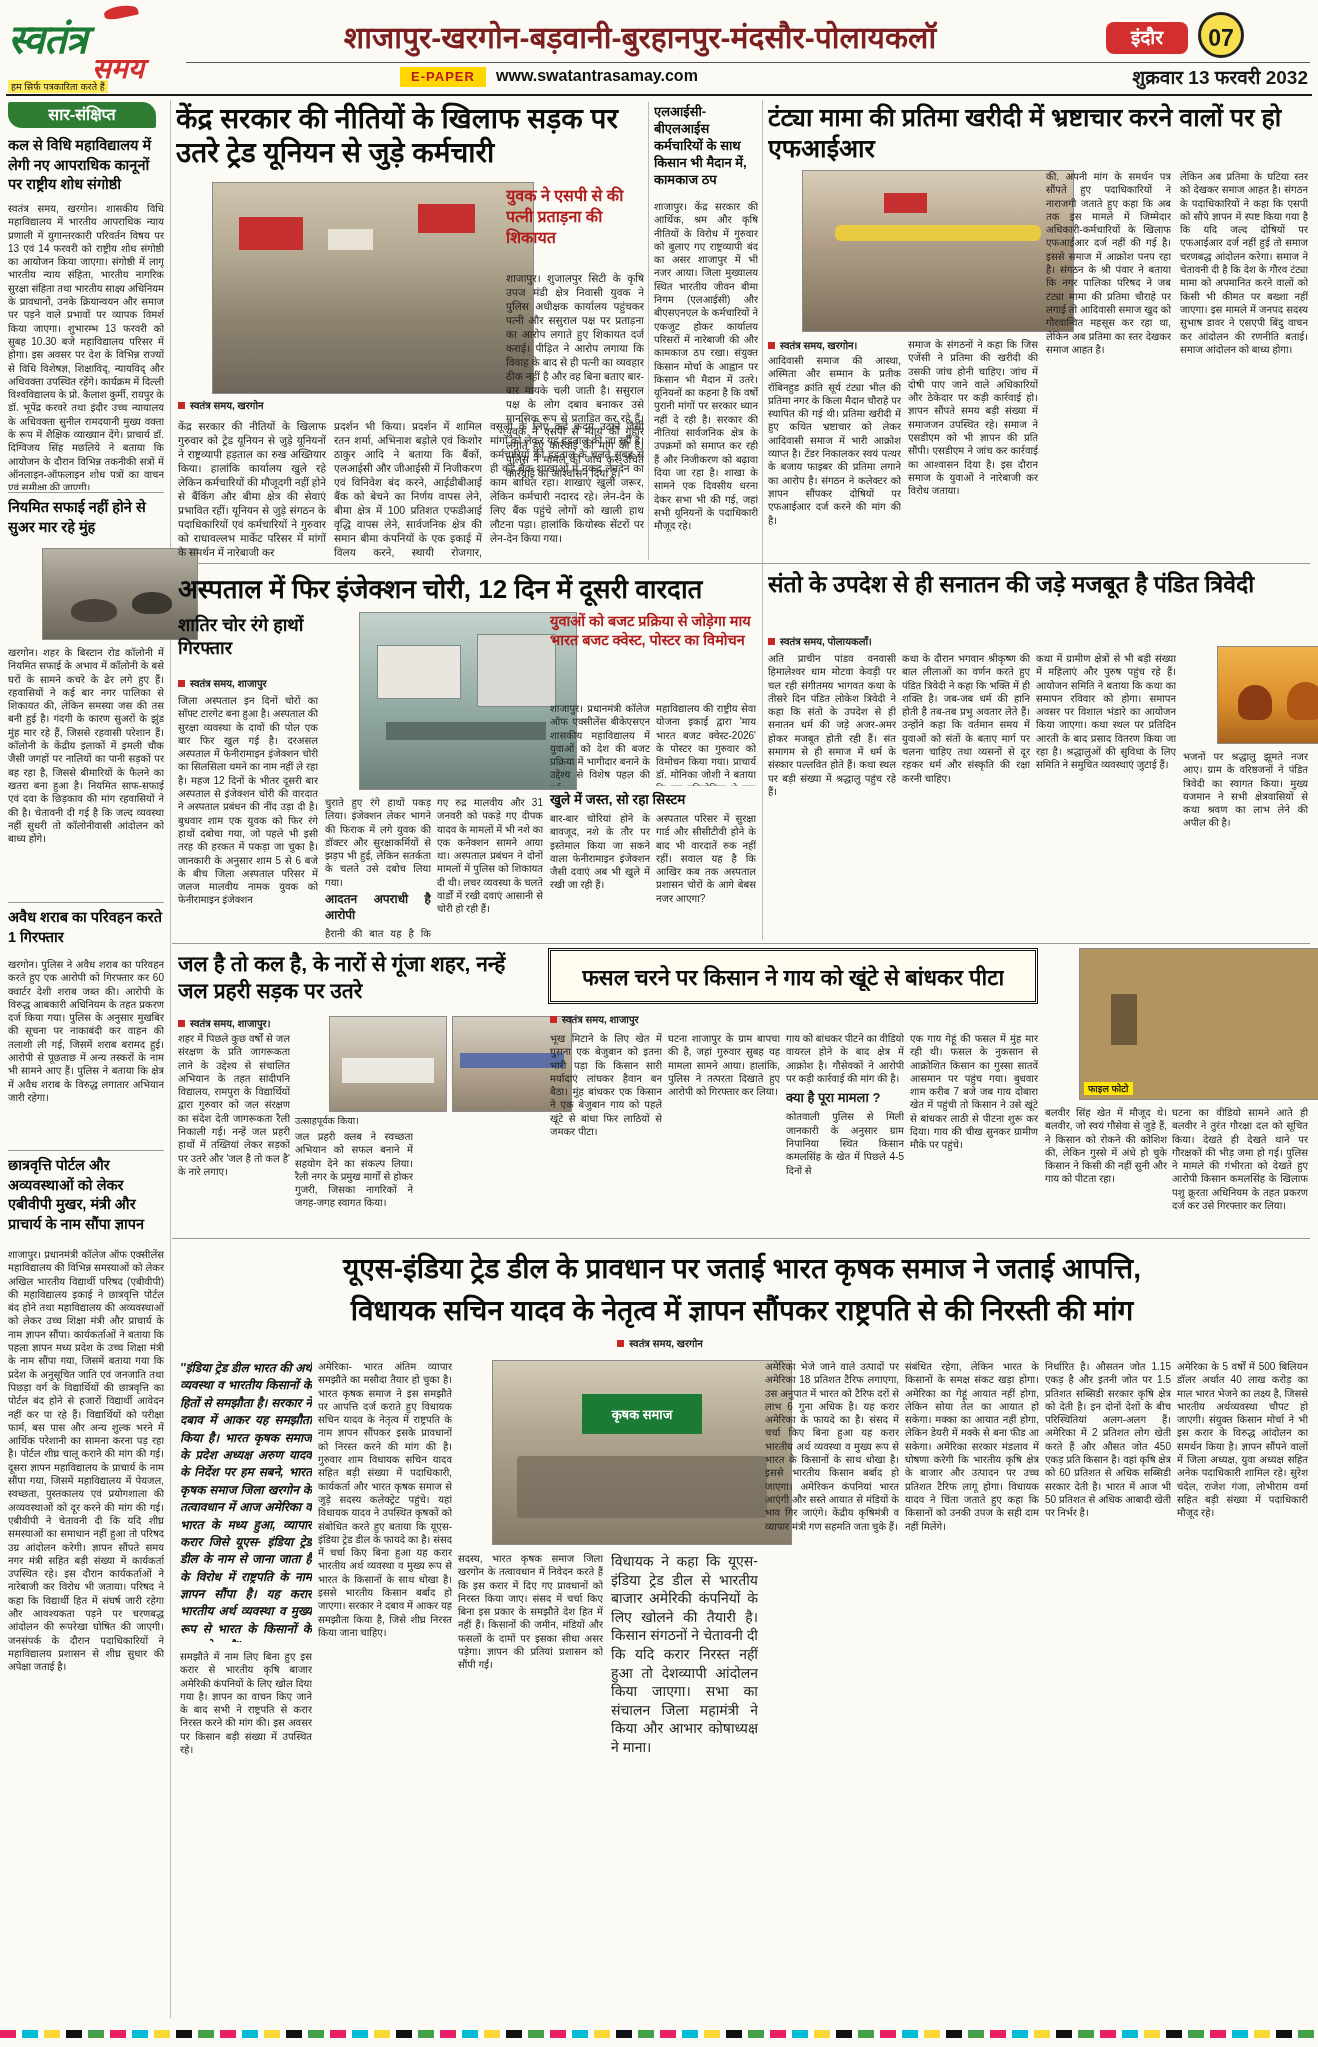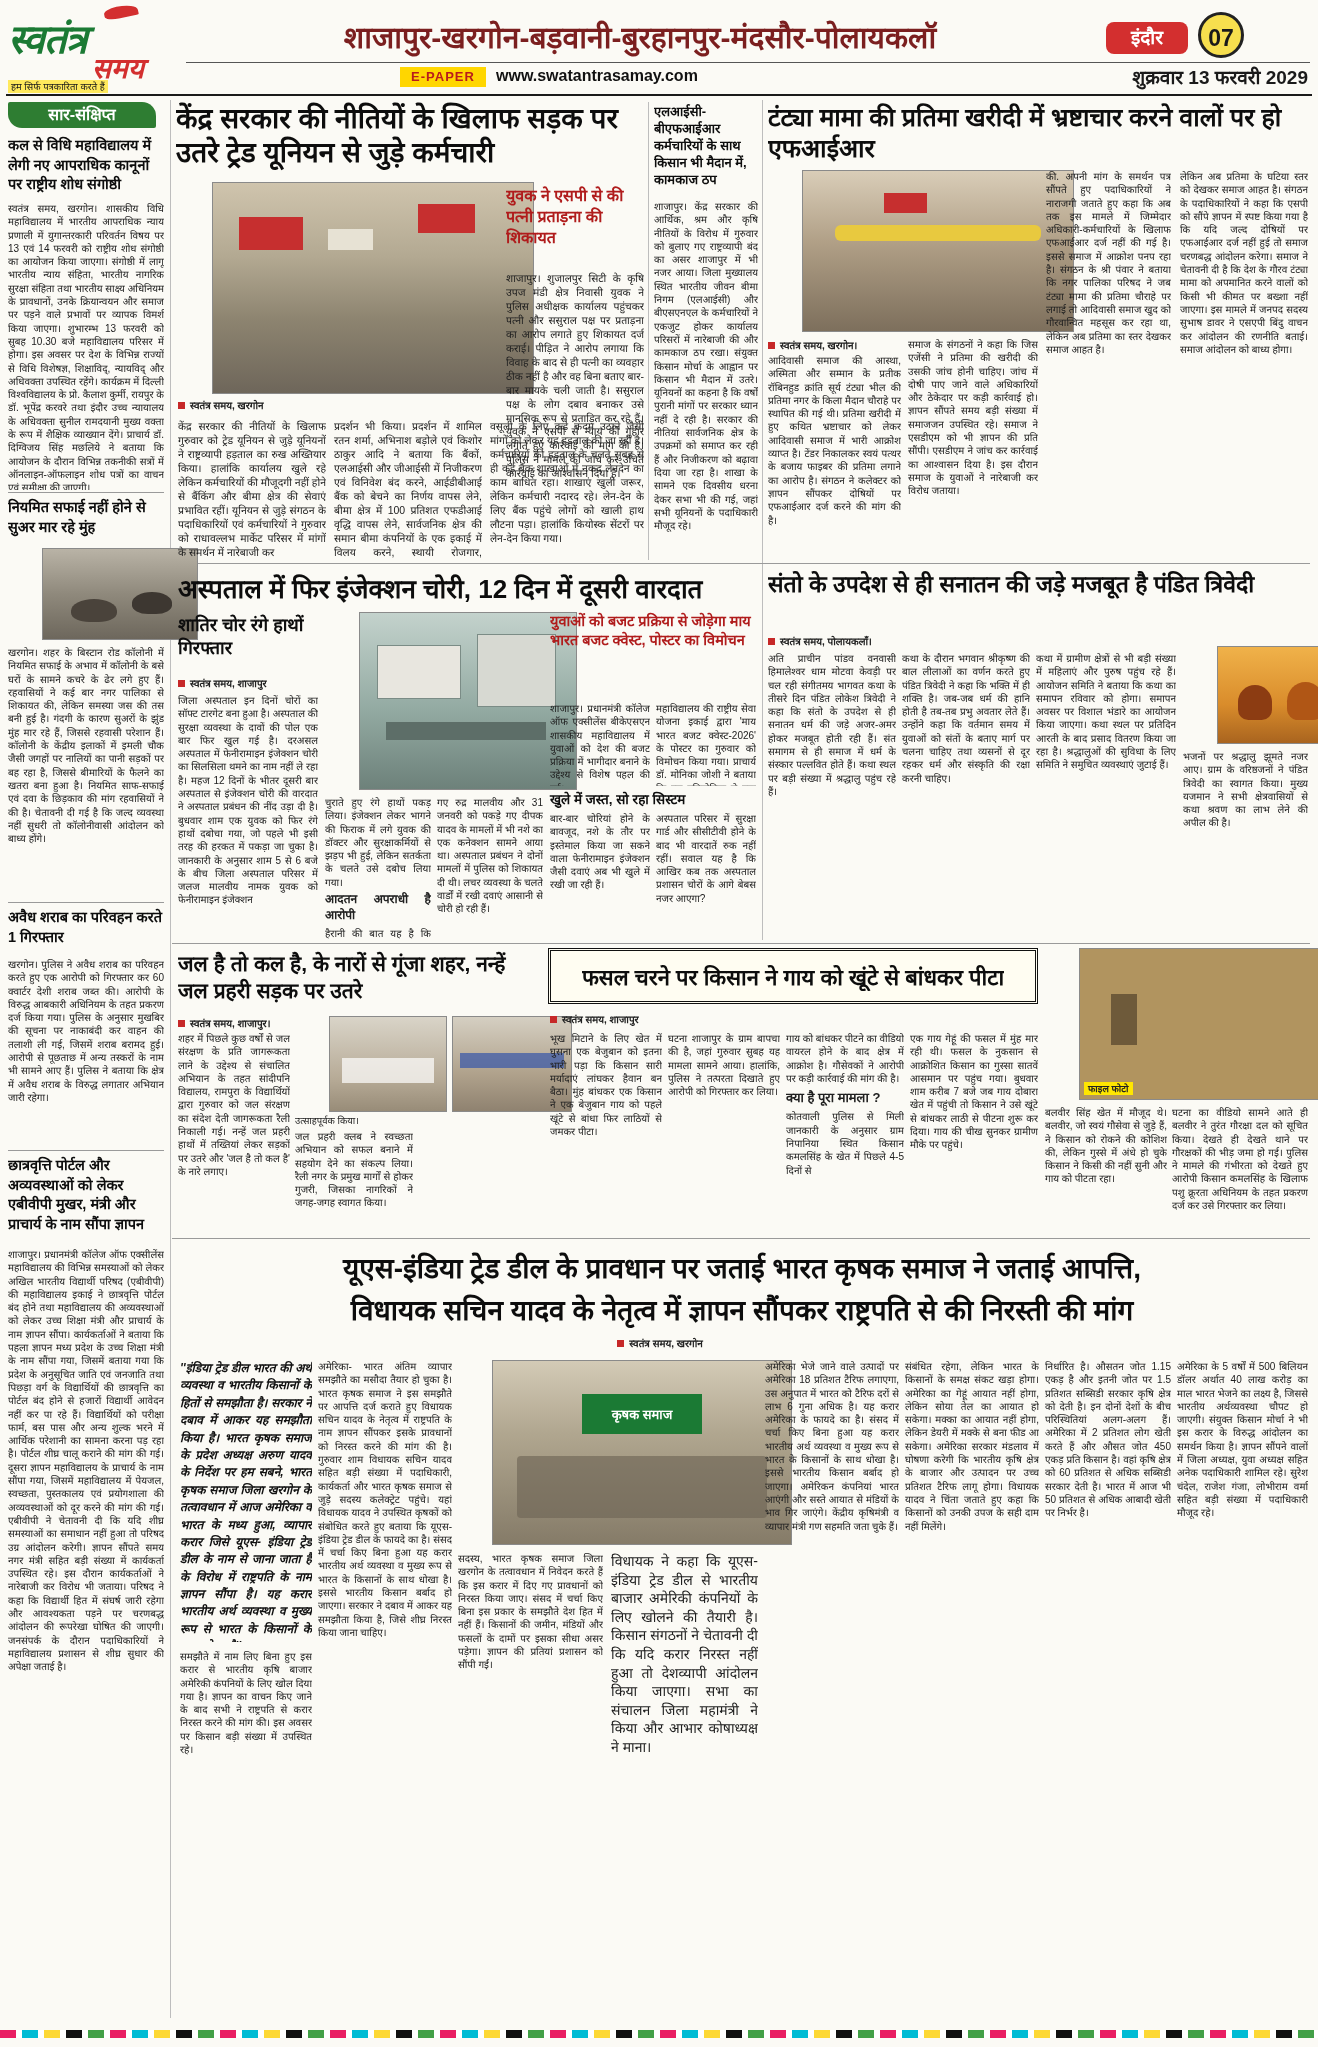--- a/index.html
+++ b/index.html
@@ -33,21 +33,21 @@
   <div class="hl" style="left:190px;top:16px;width:900px;height:44px;font-size:30px;color:#7b1f1f;text-align:center;white-space:nowrap;">शाजापुर-खरगोन-बड़वानी-बुरहानपुर-मंदसौर-पोलायकलॉ</div>
 
   <div style="position:absolute;left:1106px;top:22px;width:82px;height:32px;background:#d32f2f;color:#fff;font-weight:bold;font-size:19px;border-radius:8px;text-align:center;line-height:32px;">इंदौर</div>
 
   <div style="position:absolute;left:1198px;top:12px;width:46px;height:46px;border:3px solid #222;border-radius:50%;background:#f7df4e;font-weight:bold;font-size:23px;text-align:center;line-height:46px;box-sizing:border-box;">07</div>
 
   <div class="rule-h" style="left:186px;top:62px;width:1124px;background:#555;"></div>
 
   <div style="position:absolute;left:400px;top:67px;width:86px;height:20px;background:#ffd600;color:#b91c1c;font-weight:bold;font-size:13px;text-align:center;line-height:20px;letter-spacing:1px;">E-PAPER</div>
   <div style="position:absolute;left:496px;top:67px;font-size:16px;font-weight:bold;color:#111;">www.swatantrasamay.com</div>
-  <div style="position:absolute;left:1080px;top:64px;width:228px;font-size:19px;font-weight:bold;text-align:right;">शुक्रवार 13 फरवरी 2029</div>
+  <div style="position:absolute;left:1080px;top:64px;width:228px;font-size:19px;font-weight:bold;text-align:right;">शुक्रवार 13 फरवरी 2032</div>
 
   <div class="rule-h" style="left:6px;top:94px;width:1306px;height:2px;background:#1a1a1a;"></div>
 
   <div class="rule-v" style="left:170px;top:100px;height:1918px;"></div>
   <div class="rule-v" style="left:762px;top:100px;height:840px;"></div>
   <div class="rule-v" style="left:648px;top:102px;height:458px;"></div>
   <div class="rule-h" style="left:172px;top:563px;width:1138px;"></div>
   <div class="rule-h" style="left:172px;top:943px;width:1138px;"></div>
   <div class="rule-h" style="left:172px;top:1238px;width:1138px;"></div>
   <div class="rule-h" style="left:8px;top:492px;width:156px;"></div>
@@ -83,21 +83,21 @@
     <span class="sq"></span><span>स्वतंत्र समय, खरगोन</span>
   </div>
 
   <div class="bodytxt" style="left:178px;top:420px;width:148px;height:140px;">केंद्र सरकार की नीतियों के खिलाफ गुरुवार को ट्रेड यूनियन से जुड़े यूनियनों ने राष्ट्रव्यापी हड़ताल का रुख अख्तियार किया। हालांकि कार्यालय खुले रहे लेकिन कर्मचारियों की मौजूदगी नहीं होने से बैंकिंग और बीमा क्षेत्र की सेवाएं प्रभावित रहीं। यूनियन से जुड़े संगठन के पदाधिकारियों एवं कर्मचारियों ने गुरुवार को राधावल्लभ मार्केट परिसर में मांगों के समर्थन में नारेबाजी कर</div>
   <div class="bodytxt" style="left:334px;top:420px;width:148px;height:140px;">प्रदर्शन भी किया। प्रदर्शन में शामिल रतन शर्मा, अभिनाश बड़ोले एवं किशोर ठाकुर आदि ने बताया कि बैंकों, एलआईसी और जीआईसी में निजीकरण एवं विनिवेश बंद करने, आईडीबीआई बैंक को बेचने का निर्णय वापस लेने, बीमा क्षेत्र में 100 प्रतिशत एफडीआई वृद्धि वापस लेने, सार्वजनिक क्षेत्र की समान बीमा कंपनियों के एक इकाई में विलय करने, स्थायी रोजगार, आउटसोर्सिंग एवं ठेका प्रथा बंद करने, एनपीएस खत्म करने की मांगें शामिल हैं।</div>
   <div class="bodytxt" style="left:490px;top:420px;width:154px;height:140px;">वसूली के लिए कड़े कदम उठाने जैसी मांगों को लेकर यह हड़ताल की जा रही है। कर्मचारियों की हड़ताल के चलते सुबह से ही कई बैंक शाखाओं में नकद लेनदेन का काम बाधित रहा। शाखाएं खुली जरूर, लेकिन कर्मचारी नदारद रहे। लेन-देन के लिए बैंक पहुंचे लोगों को खाली हाथ लौटना पड़ा। हालांकि कियोस्क सेंटरों पर लेन-देन किया गया।</div>
 
   <div class="hl redhl" style="left:506px;top:186px;width:138px;height:80px;font-size:16px;line-height:1.3;color:#b01c1c;">युवक ने एसपी से की पत्नी प्रताड़ना की शिकायत</div>
   <div class="bodytxt" style="left:506px;top:272px;width:138px;height:288px;">शाजापुर। शुजालपुर सिटी के कृषि उपज मंडी क्षेत्र निवासी युवक ने पुलिस अधीक्षक कार्यालय पहुंचकर पत्नी और ससुराल पक्ष पर प्रताड़ना का आरोप लगाते हुए शिकायत दर्ज कराई। पीड़ित ने आरोप लगाया कि विवाह के बाद से ही पत्नी का व्यवहार ठीक नहीं है और वह बिना बताए बार-बार मायके चली जाती है। ससुराल पक्ष के लोग दबाव बनाकर उसे मानसिक रूप से प्रताड़ित कर रहे हैं। युवक ने एसपी से न्याय की गुहार लगाते हुए कार्रवाई की मांग की है। पुलिस ने मामले की जांच कर उचित कार्रवाई का आश्वासन दिया है।</div>
 
-  <div class="hl" style="left:654px;top:104px;width:104px;height:92px;font-size:13px;line-height:1.3;">एलआईसी-बीएफआईआर कर्मचारियों के साथ किसान भी मैदान में, कामकाज ठप</div>
+  <div class="hl" style="left:654px;top:104px;width:104px;height:92px;font-size:13px;line-height:1.3;">एलआईसी-बीएलआईस कर्मचारियों के साथ किसान भी मैदान में, कामकाज ठप</div>
   <div class="bodytxt" style="left:654px;top:200px;width:104px;height:360px;font-size:10px;">शाजापुर। केंद्र सरकार की आर्थिक, श्रम और कृषि नीतियों के विरोध में गुरुवार को बुलाए गए राष्ट्रव्यापी बंद का असर शाजापुर में भी नजर आया। जिला मुख्यालय स्थित भारतीय जीवन बीमा निगम (एलआईसी) और बीएसएनएल के कर्मचारियों ने एकजुट होकर कार्यालय परिसरों में नारेबाजी की और कामकाज ठप रखा। संयुक्त किसान मोर्चा के आह्वान पर किसान भी मैदान में उतरे। यूनियनों का कहना है कि वर्षों पुरानी मांगों पर सरकार ध्यान नहीं दे रही है। सरकार की नीतियां सार्वजनिक क्षेत्र के उपक्रमों को समाप्त कर रही हैं और निजीकरण को बढ़ावा दिया जा रहा है। शाखा के सामने एक दिवसीय धरना देकर सभा भी की गई, जहां सभी यूनियनों के पदाधिकारी मौजूद रहे।</div>
 
   <div class="hl" style="left:768px;top:102px;width:540px;height:64px;font-size:25px;line-height:1.25;">टंट्या मामा की प्रतिमा खरीदी में भ्रष्टाचार करने वालों पर हो एफआईआर</div>
 
   <div class="ph" style="left:768px;top:170px;width:272px;height:162px;background:linear-gradient(180deg,#d9cdb8 0%,#b09f86 45%,#7d6f5c 100%);">
     <i class="decor" style="left:12%;top:34%;width:76%;height:10%;background:#e8c93f;border-radius:6px;"></i>
     <i class="decor" style="left:30%;top:14%;width:16%;height:12%;background:#c62f2f;"></i>
   </div>
 
   <div class="bodytxt" style="left:1046px;top:170px;width:125px;height:390px;font-size:10px;">की. अपनी मांग के समर्थन पत्र सौंपते हुए पदाधिकारियों ने नाराजगी जताते हुए कहा कि अब तक इस मामले में जिम्मेदार अधिकारी-कर्मचारियों के खिलाफ एफआईआर दर्ज नहीं की गई है। इससे समाज में आक्रोश पनप रहा है। संगठन के श्री पंवार ने बताया कि नगर पालिका परिषद ने जब टंट्या मामा की प्रतिमा चौराहे पर लगाई तो आदिवासी समाज खुद को गौरवान्वित महसूस कर रहा था, लेकिन अब प्रतिमा का स्तर देखकर समाज आहत है।</div>

